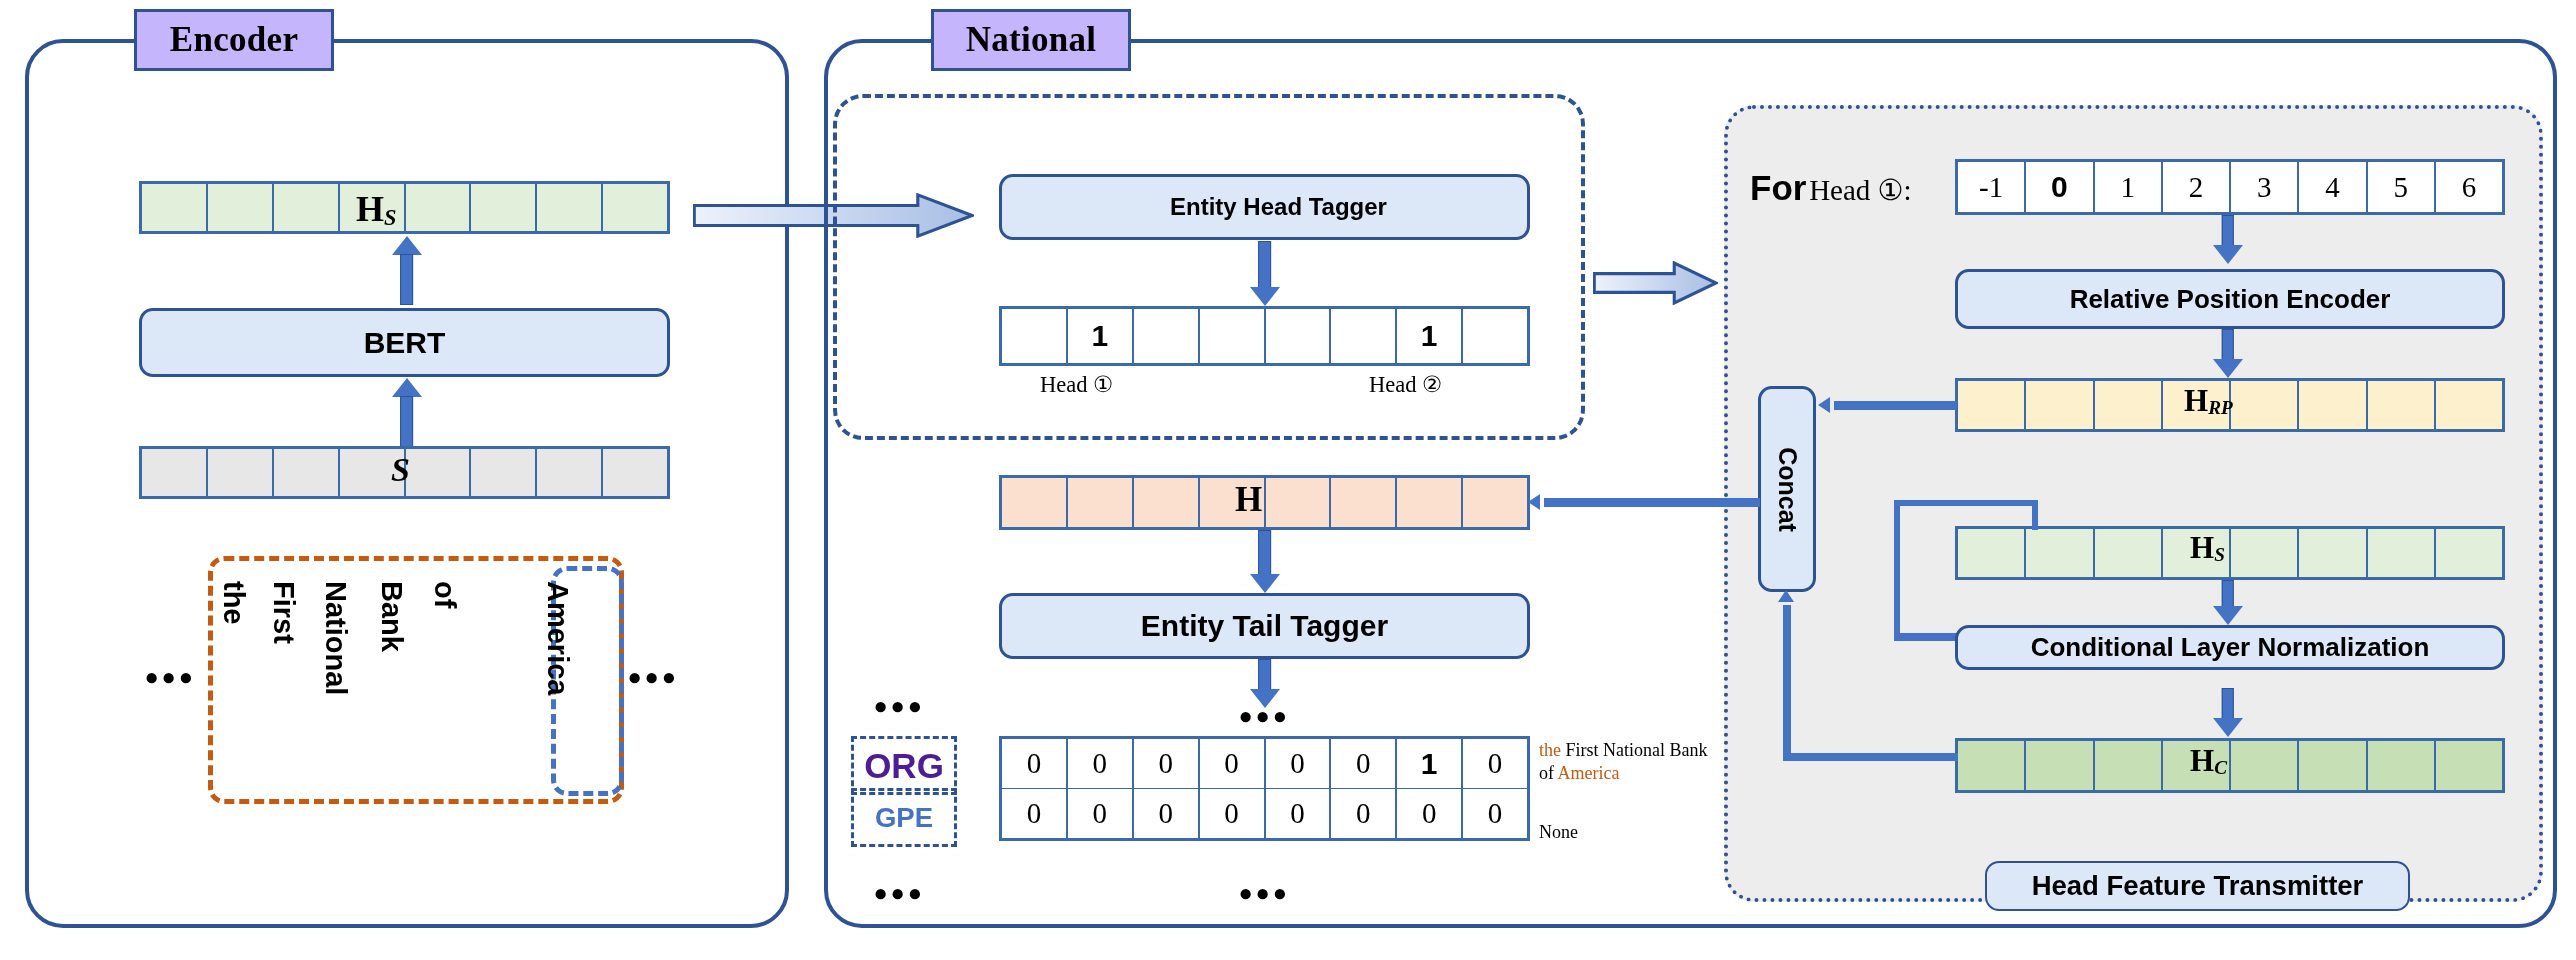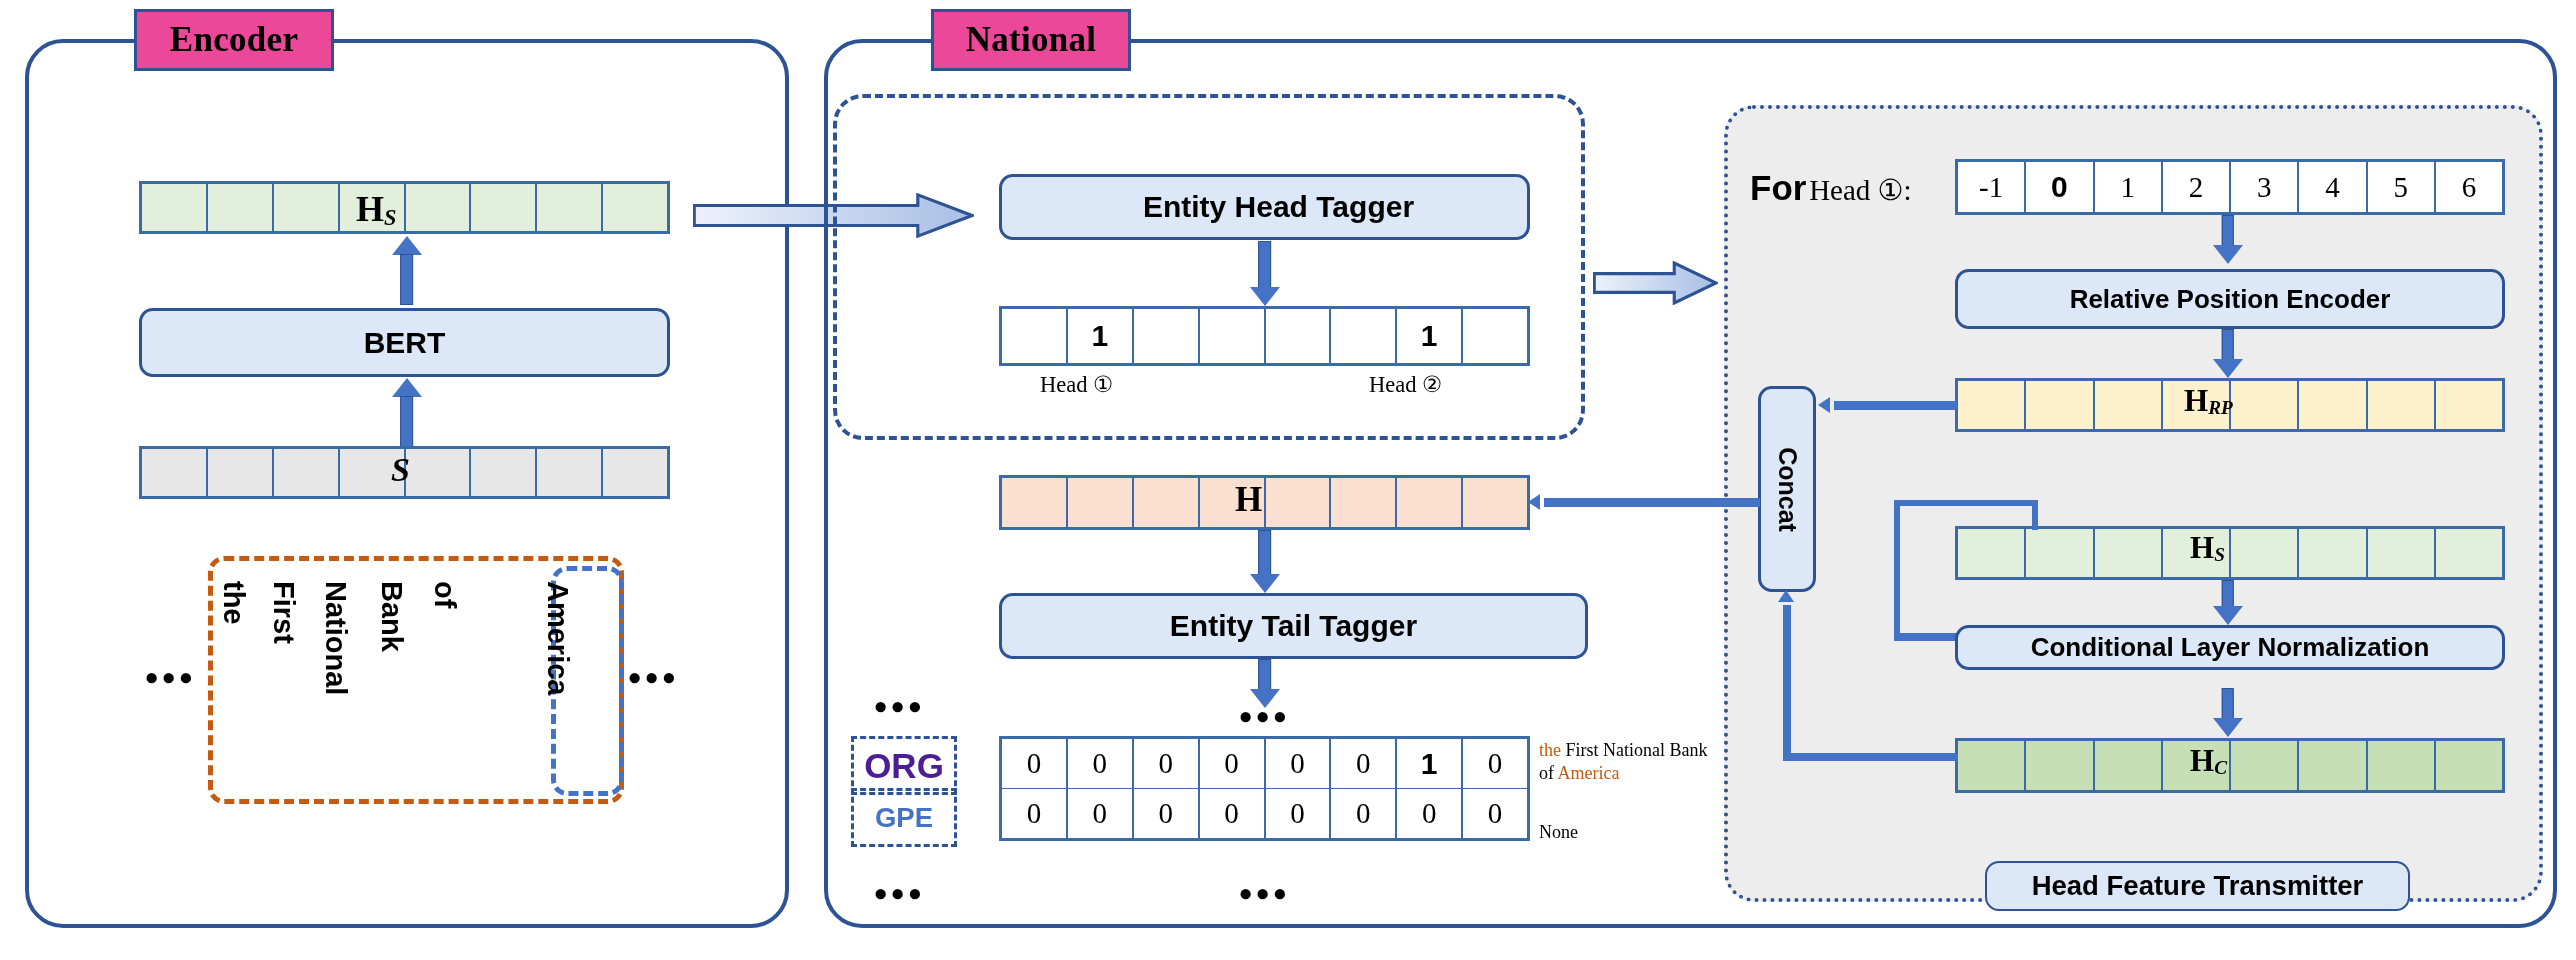--- a/index.html
+++ b/index.html
@@ -6,21 +6,21 @@
   body{
     font-family:"Liberation Sans", sans-serif;
     width:2576px;height:960px;position:relative;overflow:hidden;
   }
 
   
   .panel-frame{
     position:absolute;border:4.4px solid #2E5395;border-radius:38px;background:transparent;
   }
   .panel-tag{
-    position:absolute;background:#ec4899;border:3.1px solid #2E5395;
+    position:absolute;background:#c4b5fd;border:3.1px solid #2E5395;
     font-family:"Liberation Serif", serif;font-weight:bold;color:#000;
     display:flex;align-items:center;justify-content:center;
     letter-spacing:0.3px;
   }
 
   
   .procbox{
     position:absolute;background:#DCE7F7;border:3.8px solid #2E5395;border-radius:13.8px;
     display:flex;align-items:center;justify-content:center;
     font-family:"Liberation Sans", sans-serif;font-weight:bold;color:#000;
@@ -169,21 +169,21 @@
     </defs>
     <path d="M2,20 L360,20 L360,3 L447,36 L360,69 L360,52 L2,52 Z" fill="url(#ga1)" stroke="#2E5395" stroke-width="5"></path>
   </svg>
 </div>
 
 <div class="panel-frame" style="left:824px;top:39px;width:1725px;height:881px;"></div>
 <div class="panel-tag" style="left:931px;top:8.8px;width:194px;height:56px;font-size:35px;">National</div>
 
 <div class="dash-blue-region" style="left:833px;top:94px;width:744px;height:338px;"></div>
 
-<div class="procbox" style="left:999px;top:174px;width:531px;height:66px;font-size:30px;padding-left:28px;">Entity Head Tagger</div>
+<div class="procbox" style="left:999px;top:174px;width:531px;height:66px;font-size:24px;padding-left:28px;">Entity Head Tagger</div>
 
 <div class="v-arrow down" style="left:1249px;top:241px;width:31px;height:65px;">
   <div class="shaft" style="top:0;width:13.8px;height:50px;"></div>
   <div class="head"></div>
 </div>
 
 <div class="strip c-white" style="left:999px;top:306px;width:531px;height:60px;">
   <div class="cell"></div>
   <div class="cell bold1 orange">1</div>
   <div class="cell"></div>
@@ -218,21 +218,21 @@
   <div class="cell"></div>
   <div class="cell"></div>
 </div>
 <div class="striplabel" style="left:1235px;top:480px;font-size:35px;">H</div>
 
 <div class="v-arrow down" style="left:1249px;top:530px;width:31px;height:63px;">
   <div class="shaft" style="top:0;width:13.8px;height:48px;"></div>
   <div class="head"></div>
 </div>
 
-<div class="procbox" style="left:999px;top:593px;width:589px;height:66px;font-size:30px;">Entity Tail Tagger</div>
+<div class="procbox" style="left:999px;top:593px;width:531px;height:66px;font-size:30px;">Entity Tail Tagger</div>
 
 <div class="v-arrow down" style="left:1249px;top:659px;width:31px;height:49px;">
   <div class="shaft" style="top:0;width:13.8px;height:34px;"></div>
   <div class="head"></div>
 </div>
 
 <div class="ellipsis" style="left:1239px;top:698px;">•••</div>
 <div class="ellipsis" style="left:874px;top:688px;">•••</div>
 <div class="ellipsis" style="left:874px;top:875px;">•••</div>
 <div class="ellipsis" style="left:1239px;top:875px;">•••</div>

